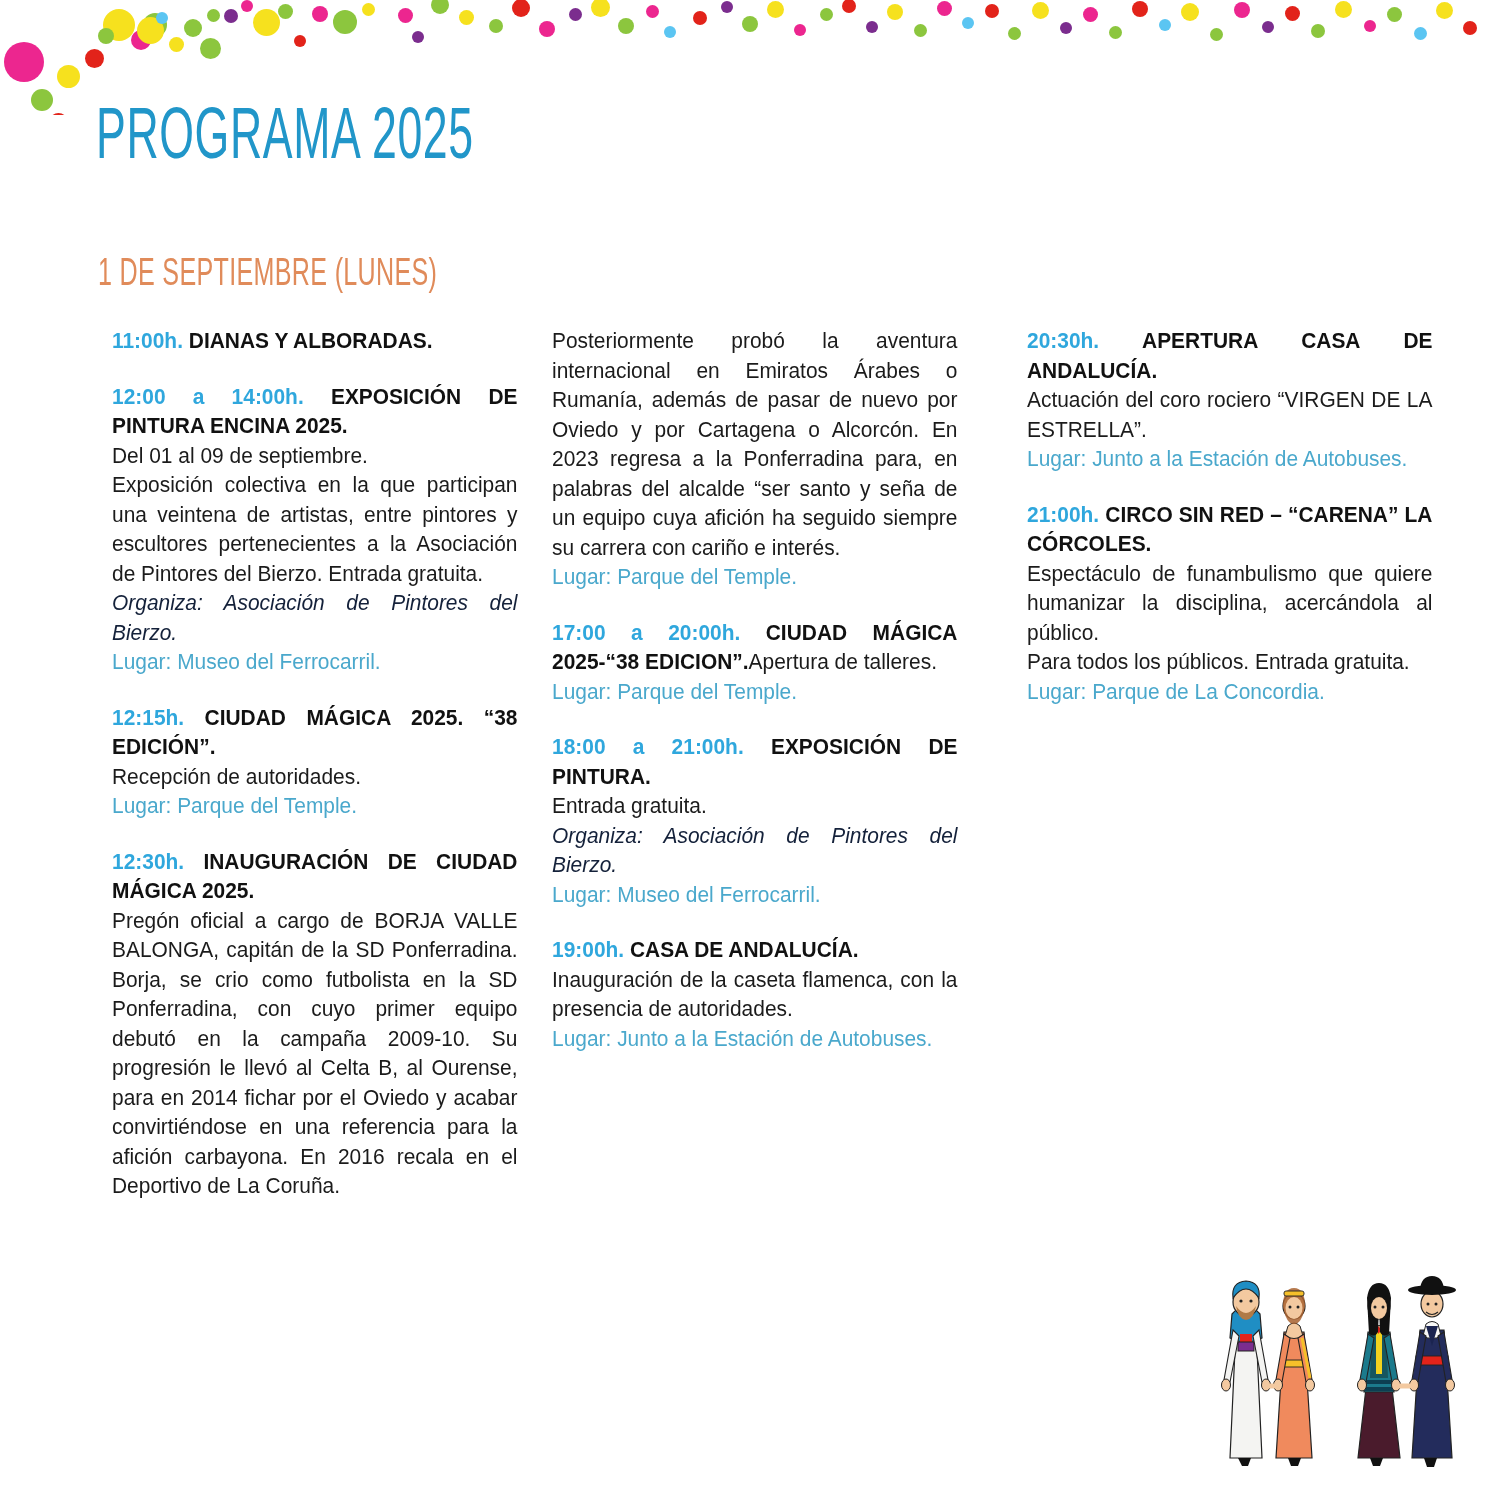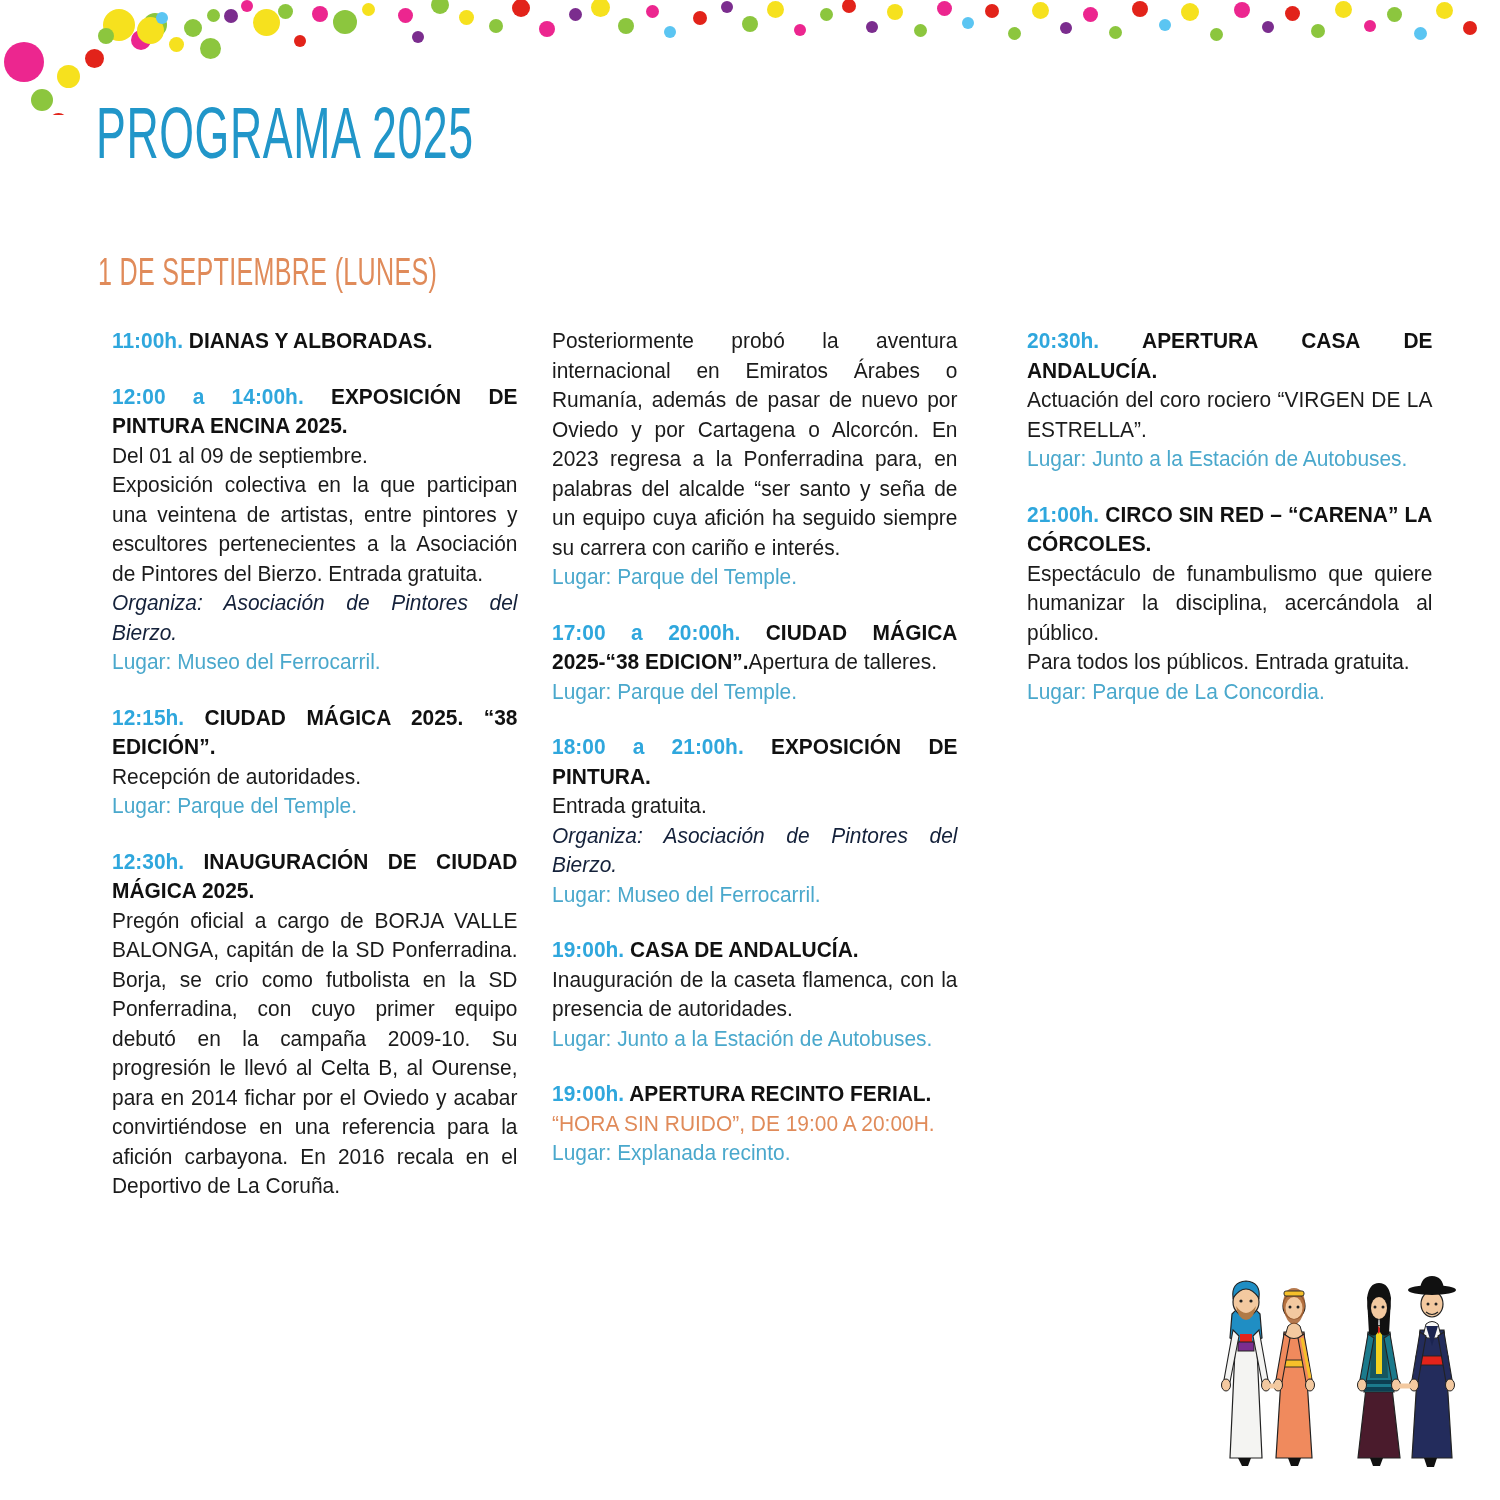--- a/index.html
+++ b/index.html
@@ -186,25 +186,20 @@
         <p class="para"><span class="time">18:00 a 21:00h. </span><span class="title">EXPOSICIÓN DE PINTURA.</span></p>
         <p class="para body">Entrada gratuita.</p>
         <p class="para organiza">Organiza: Asociación de Pintores del Bierzo.</p>
         <p class="para lugar last">Lugar: Museo del Ferrocarril.</p>
       </div>
       <div class="entry">
         <p class="para"><span class="time">19:00h. </span><span class="title">CASA DE ANDALUCÍA.</span></p>
         <p class="para body">Inauguración de la caseta flamenca, con la presencia de autoridades.</p>
         <p class="para lugar last">Lugar: Junto a la Estación de Autobuses.</p>
       </div>
-      <div class="entry">
-        <p class="para"><span class="time">19:00h. </span><span class="title">APERTURA RECINTO FERIAL.</span></p>
-        <p class="para hora-ruido last">“HORA SIN RUIDO”, DE 19:00 A 20:00H.</p>
-        <p class="para lugar last">Lugar: Explanada recinto.</p>
-      </div>
     </div>
   <div class="col" id="col-2">
       <div class="entry">
         <p class="para"><span class="time">20:30h. </span><span class="title">APERTURA CASA DE ANDALUCÍA.</span></p>
         <p class="para body">Actuación del coro rociero “VIRGEN DE LA ESTRELLA”.</p>
         <p class="para lugar last">Lugar: Junto a la Estación de Autobuses.</p>
       </div>
       <div class="entry">
         <p class="para"><span class="time">21:00h. </span><span class="title">CIRCO SIN RED – “CARENA” LA CÓRCOLES.</span></p>
         <p class="para body">Espectáculo de funambulismo que quiere humanizar la disciplina, acercándola al público.</p>

